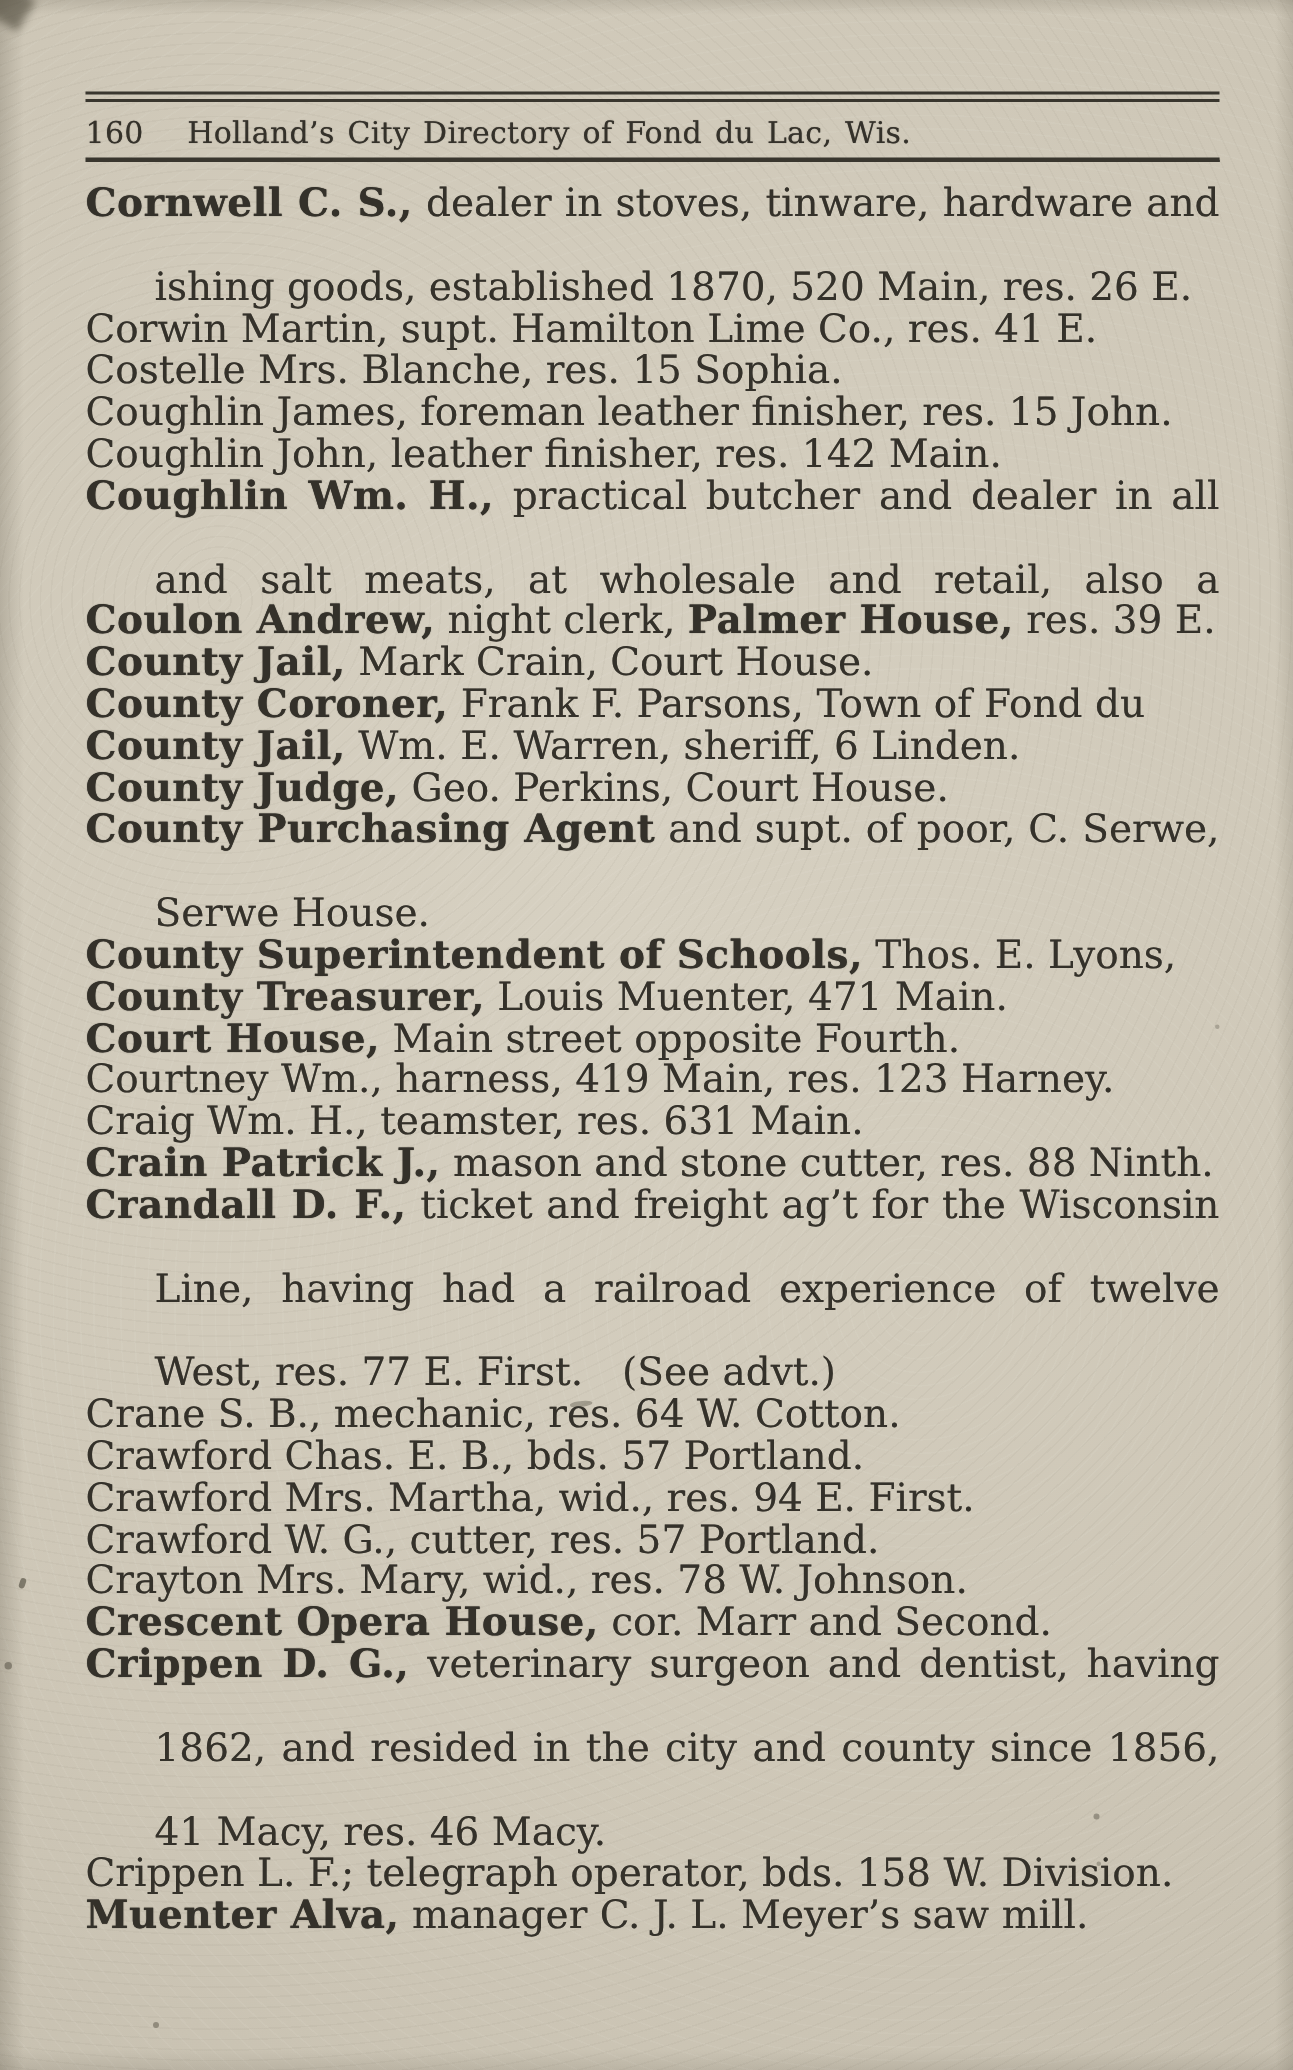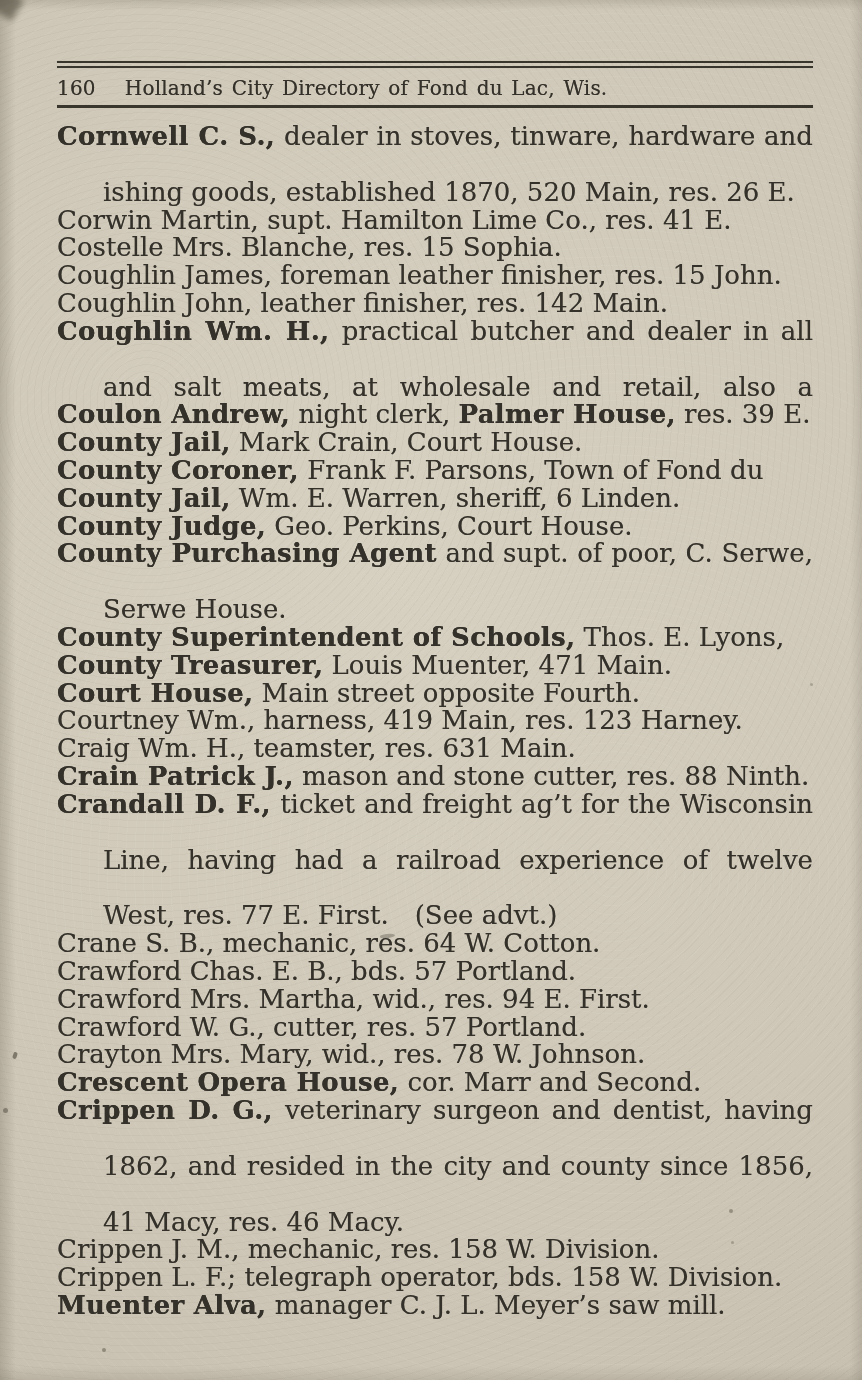--- a/index.html
+++ b/index.html
@@ -175,21 +175,18 @@
     </div>
     <div>
       <div class="line"><b>Crescent Opera House,</b> cor. Marr and Second.</div>
     </div>
     <div>
       <div class="line j"><b>Crippen D. G.,</b> veterinary surgeon and dentist, having practiced since</div>
       <div class="line cont j">1862, and resided in the city and county since 1856, also horse tamer,</div>
       <div class="line cont">41 Macy, res. 46 Macy.</div>
     </div>
     <div>
-      <div class="line">Crippen J. M., mechanic, res. 158 W. Division.</div>
-    </div>
-    <div>
       <div class="line">Crippen L. F.; telegraph operator, bds. 158 W. Division.</div>
     </div>
     <div>
       <div class="line"><b>Muenter Alva,</b> manager C. J. L. Meyer’s saw mill.</div>
     </div>
   </div>
 
 </body></html>

